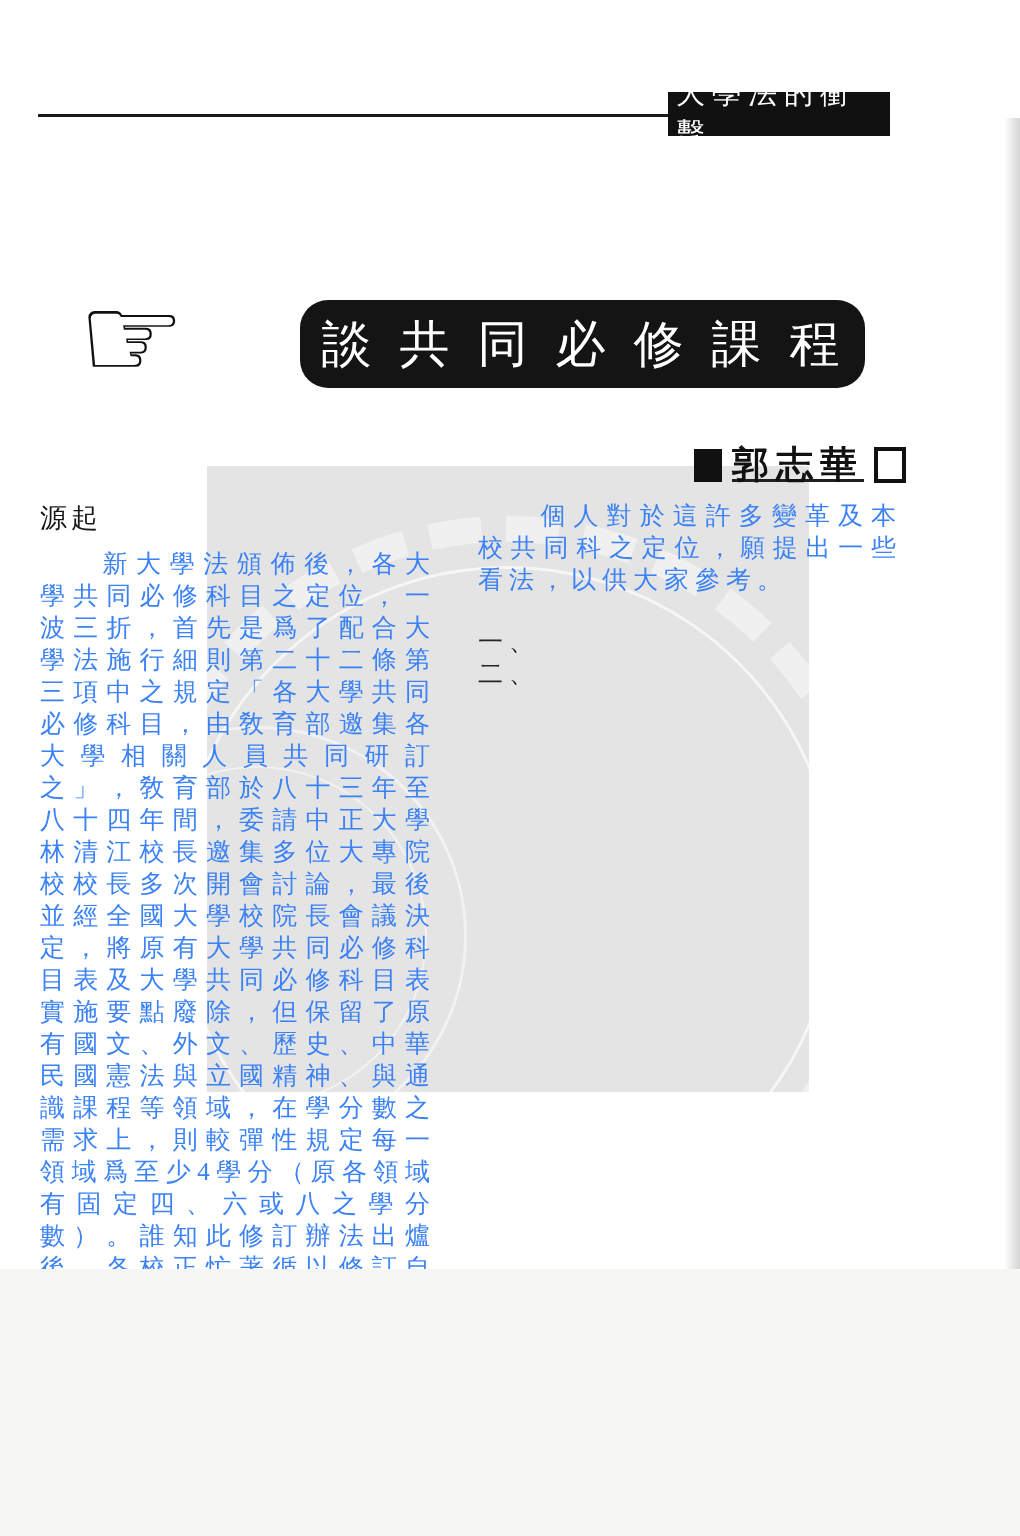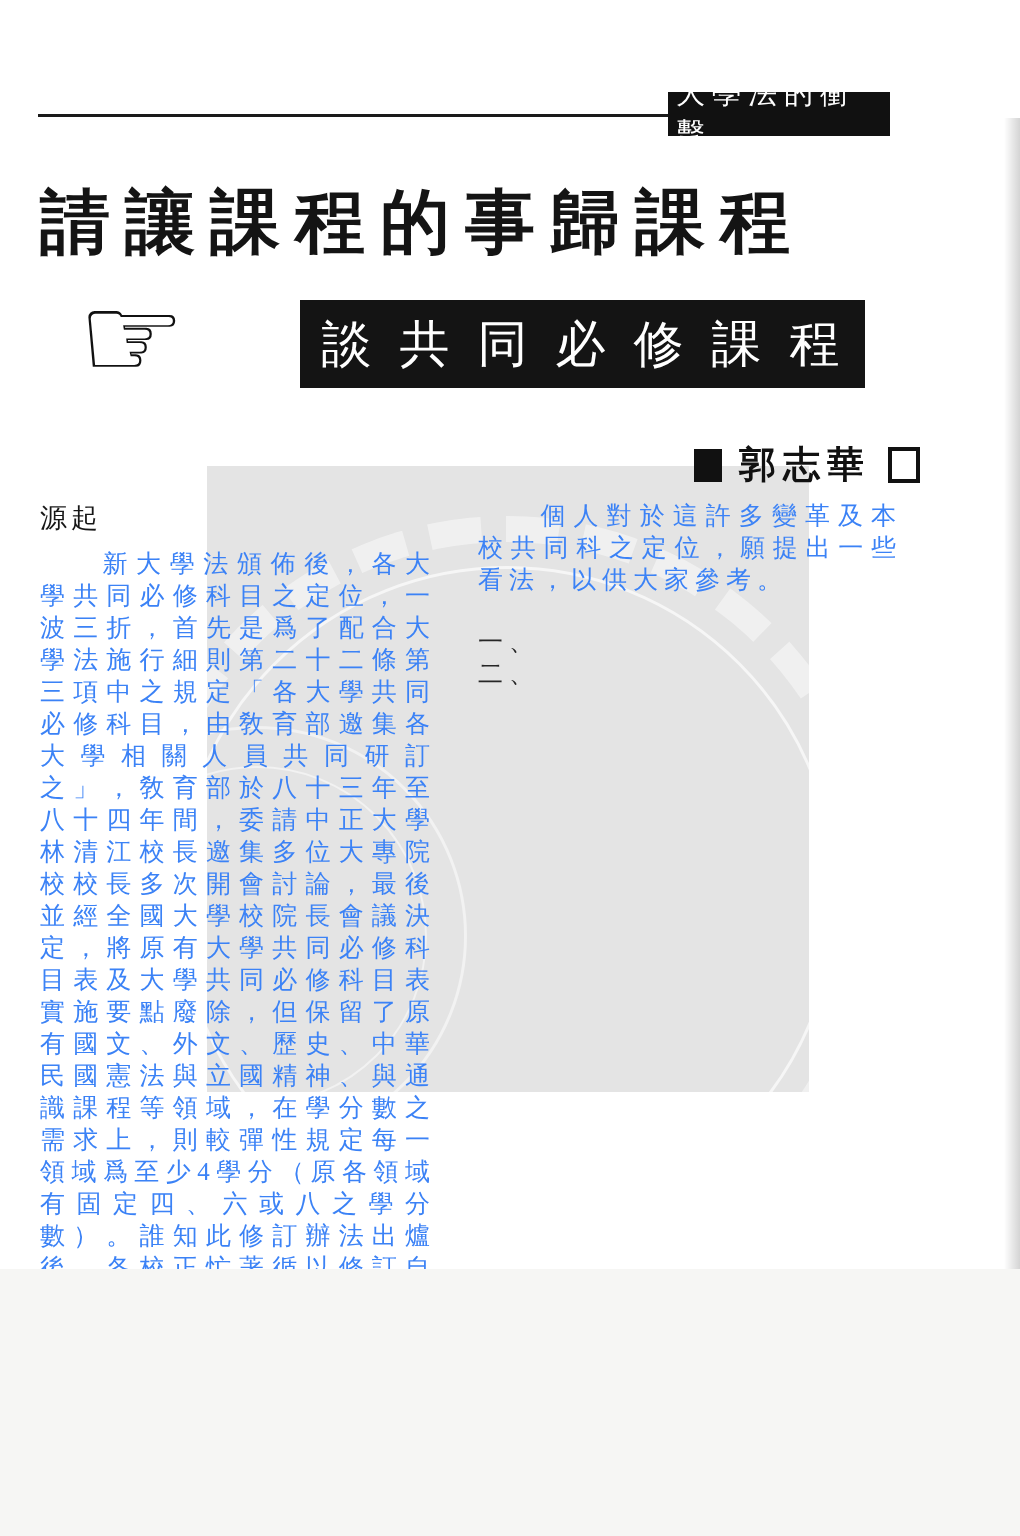--- a/index.html
+++ b/index.html
@@ -27,23 +27,23 @@
     background:#111; color:#fff; font-size:29px; letter-spacing:7px; padding-left:8px;
     display:flex; align-items:center; justify-content:center; }
 
   .main-title { position:absolute; left:40px; top:176px; font-size:70px; font-weight:600;
     letter-spacing:15px; color:#141414; white-space:nowrap; }
 
   .hand-icon { position:absolute; left:78px; top:278px; font-size:120px; line-height:1;
     color:#111; font-family:"DejaVu Sans", sans-serif; }
   .subtitle-bar { position:absolute; left:300px; top:300px; width:565px; height:88px;
     background:#141414; color:#fff; font-size:50px; letter-spacing:28px; padding-left:24px;
-    display:flex; align-items:center; justify-content:center; white-space:nowrap; }
+    display:flex; align-items:center; justify-content:center; white-space:nowrap;border-radius:28px; }
 
-  .author-row { position:absolute; left:694px; top:440px; display:flex; align-items:center; gap:17px; }
+  .author-row { position:absolute; left:694px; top:440px; display:flex; align-items:center; gap:10px;text-decoration:underline; }
   .author-square-filled { width:28px; height:33px; background:#111; }
   .author-name { font-size:37px; font-weight:bold; letter-spacing:7px; color:#111; }
   .author-square-empty { width:32px; height:36px; border:4px solid #111; background:#fff; }
 
   .body-text { font-size:25px; line-height:32px; letter-spacing:6px; text-align:justify;
     color:#3b82f6; }
   .left-col  { position:absolute; left:40px;  top:500px; width:396px; }
   .right-col { position:absolute; left:478px; top:500px; width:424px; }
   .col-heading { font-family:"Liberation Sans", sans-serif; font-weight:normal; font-size:27px;
     letter-spacing:4px; color:#161616; margin-bottom:12px; }
@@ -71,21 +71,20 @@
     <div class="wm-ring r2"></div>
     <div class="wm-ring r3"></div>
     <div class="wm-ring r4"></div>
   </div>
 
   <div class="scan-edge"></div>
 
   <div class="header-rule"></div>
   <div class="category-badge">大學法的衝擊</div>
 
-  <h1 class="main-title">請讓課程的事歸課程</h1>
 
   <span class="hand-icon">☞</span>
   <div class="subtitle-bar">談共同必修課程</div>
 
   <div class="author-row">
     <span class="author-square-filled"></span>
     <span class="author-name">郭志華</span>
     <span class="author-square-empty"></span>
   </div>
 

